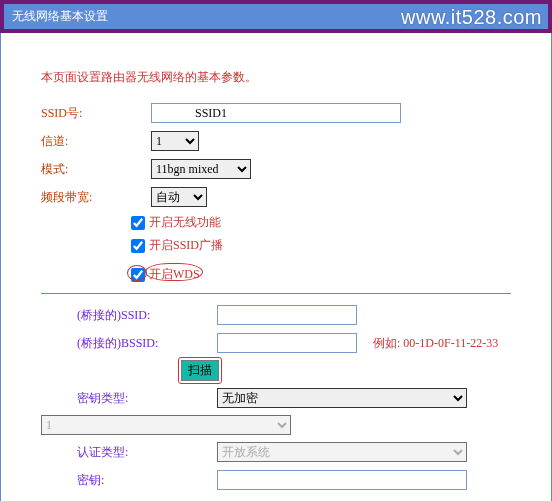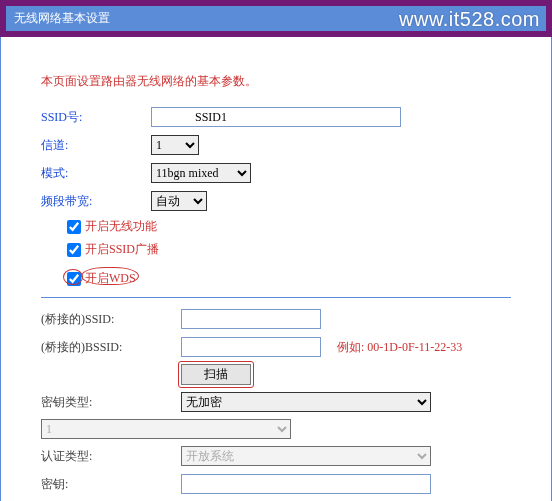--- a/index.html
+++ b/index.html
@@ -10,21 +10,21 @@
     font-size: 12px;
     background: #fff;
     width: 552px;
   }
   .titlebar {
     background: #5b8cd8;
     color: #fff;
     padding: 4px 8px;
     font-size: 12px;
     position: relative;
-    border: 6px solid #701a75;
+    border: 4px solid #701a75;
   }
   .watermark {
     position: absolute;
     right: 6px;
     top: 2px;
     color: #fff;
     font-family: Arial, sans-serif;
     font-size: 20px;
     font-weight: normal;
     letter-spacing: 0.5px;
@@ -40,25 +40,25 @@
     color: #c33;
     margin: 26px 0 16px 30px;
   }
   .form-row {
     display: flex;
     align-items: center;
     margin: 6px 0 6px 30px;
   }
   .form-row > .label {
     width: 110px;
-    color: #1d4ed8;
+    color: #c2410c;
     flex: 0 0 auto;
     line-height: 22px;
   }
-  .form-row > .label.black { color: #404040; }
+  .form-row > .label.black { color: #6d28d9; margin-left: 36px; }
   .form-row > .control {
     flex: 0 0 auto;
   }
   input[type="text"] {
     border: 1px solid #7a9ac9;
     height: 20px;
     padding: 1px 4px;
     font-family: inherit;
     font-size: 12px;
     background: #fff;
@@ -68,21 +68,21 @@
     border: 1px solid #333;
     height: 20px;
     font-family: inherit;
     font-size: 12px;
     background: #efefef;
   }
   select:disabled { background: #eee; color: #888; }
   .checkbox-row {
     display: flex;
     align-items: center;
-    margin: 6px 0 6px 56px;
+    margin: 6px 0 6px 120px;
   }
   .checkbox-row input[type="checkbox"] {
     margin: 0 4px 0 0;
     width: 14px; height: 14px;
   }
   .checkbox-row .cb-label { color: #c33; }
   .wds-row .cb-label { position: relative; }
   .wds-circle-cb {
     position: absolute;
     border: 1px solid #c33;
@@ -101,22 +101,22 @@
     border: none;
     border-top: 1px solid #5b8cd8;
     margin: 10px 30px 10px 30px;
   }
   .example {
     color: #c33;
     margin-left: 16px;
   }
   .scan-btn {
     border: 1px solid #7a7a7a;
-    background: #e5e5e5;
-    padding: 1px 22px;
+    background: #14b8a6;
+    padding: 1px 6px;
     font-family: inherit;
     font-size: 12px;
     cursor: pointer;
   }
   .scan-highlight {
     position: relative;
     display: inline-block;
   }
   .scan-highlight::after {
     content: "";

